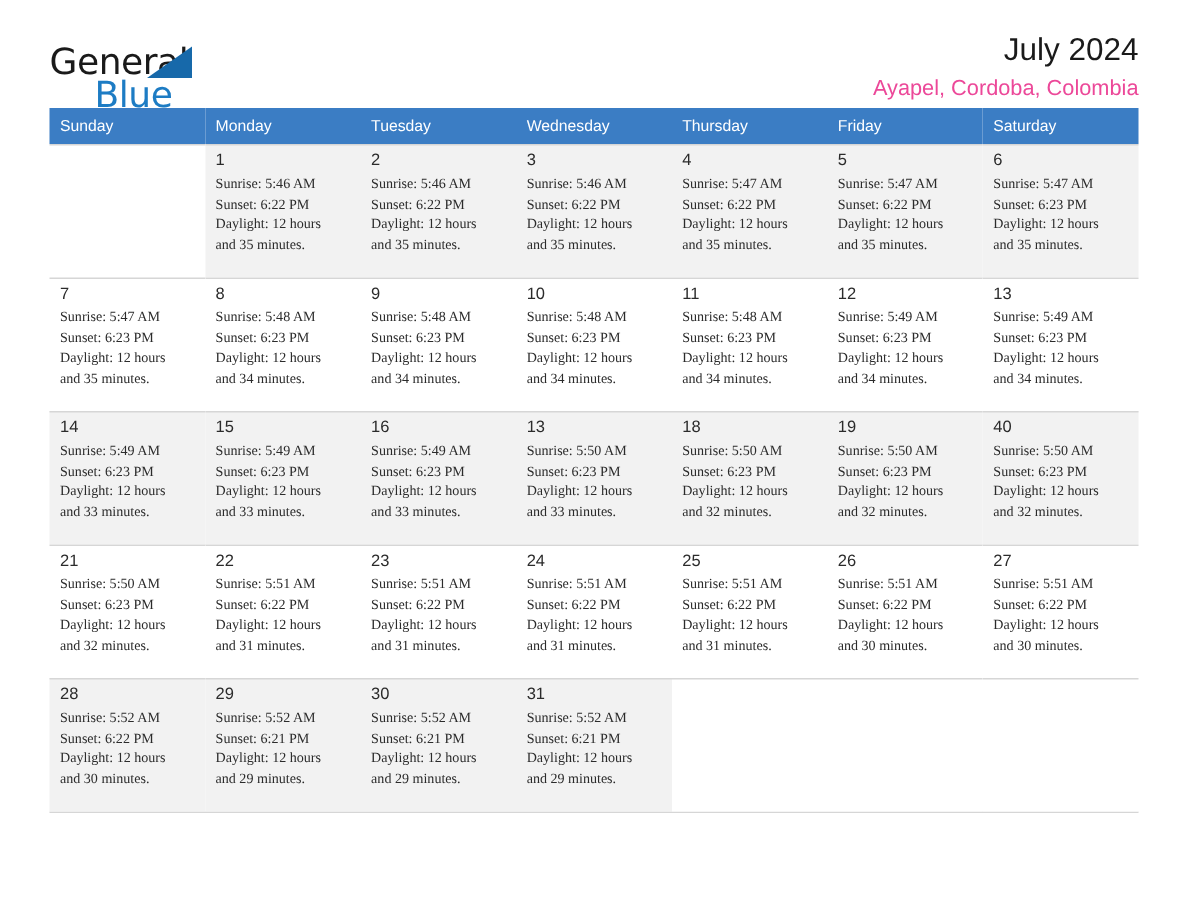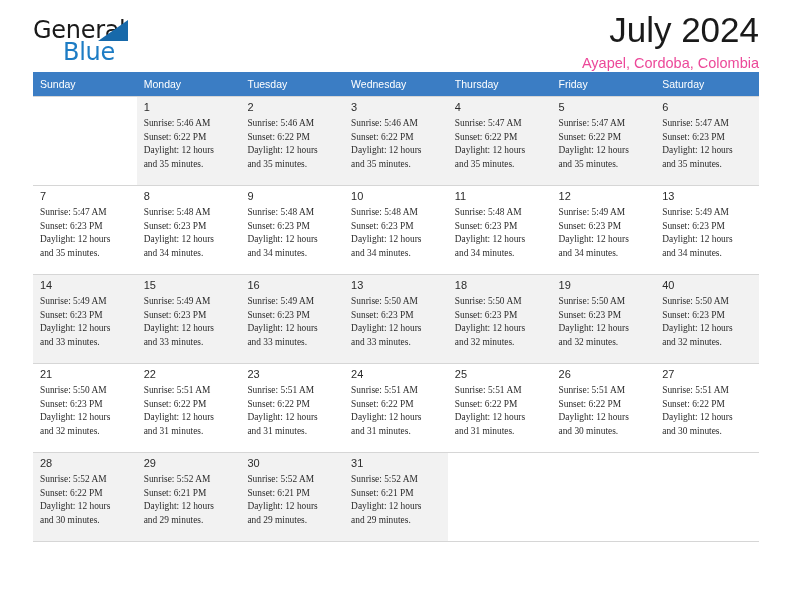--- a/index.html
+++ b/index.html
@@ -20,21 +20,21 @@
     height: 612px;
     box-sizing: border-box;
     padding: 0 33px;
   }
 
   
   .header {
     display: flex;
     align-items: flex-start;
     justify-content: space-between;
-    padding-top: 12px;
+    padding-top: 23px;
     height: 72px;
     box-sizing: border-box;
   }
   .brand {
     position: relative;
     width: 170px;
     height: 56px;
   }
   .brand-general {
     position: absolute;
@@ -63,21 +63,21 @@
     width: 0;
     height: 0;
     border-left: 30px solid transparent;
     border-bottom: 21px solid #1769aa;
   }
   .title-wrap {
     text-align: right;
     padding-top: 0px;
   }
   .cal-title {
-    font-size: 35px;
+    font-size: 21px;
     color: #1a1a1a;
     font-weight: 400;
     line-height: 1.05;
     font-family: "Liberation Sans", sans-serif;
   }
   .cal-subtitle {
     font-size: 14.5px;
     color: #ec4899;
     margin-top: 6px;
     font-weight: 400;

